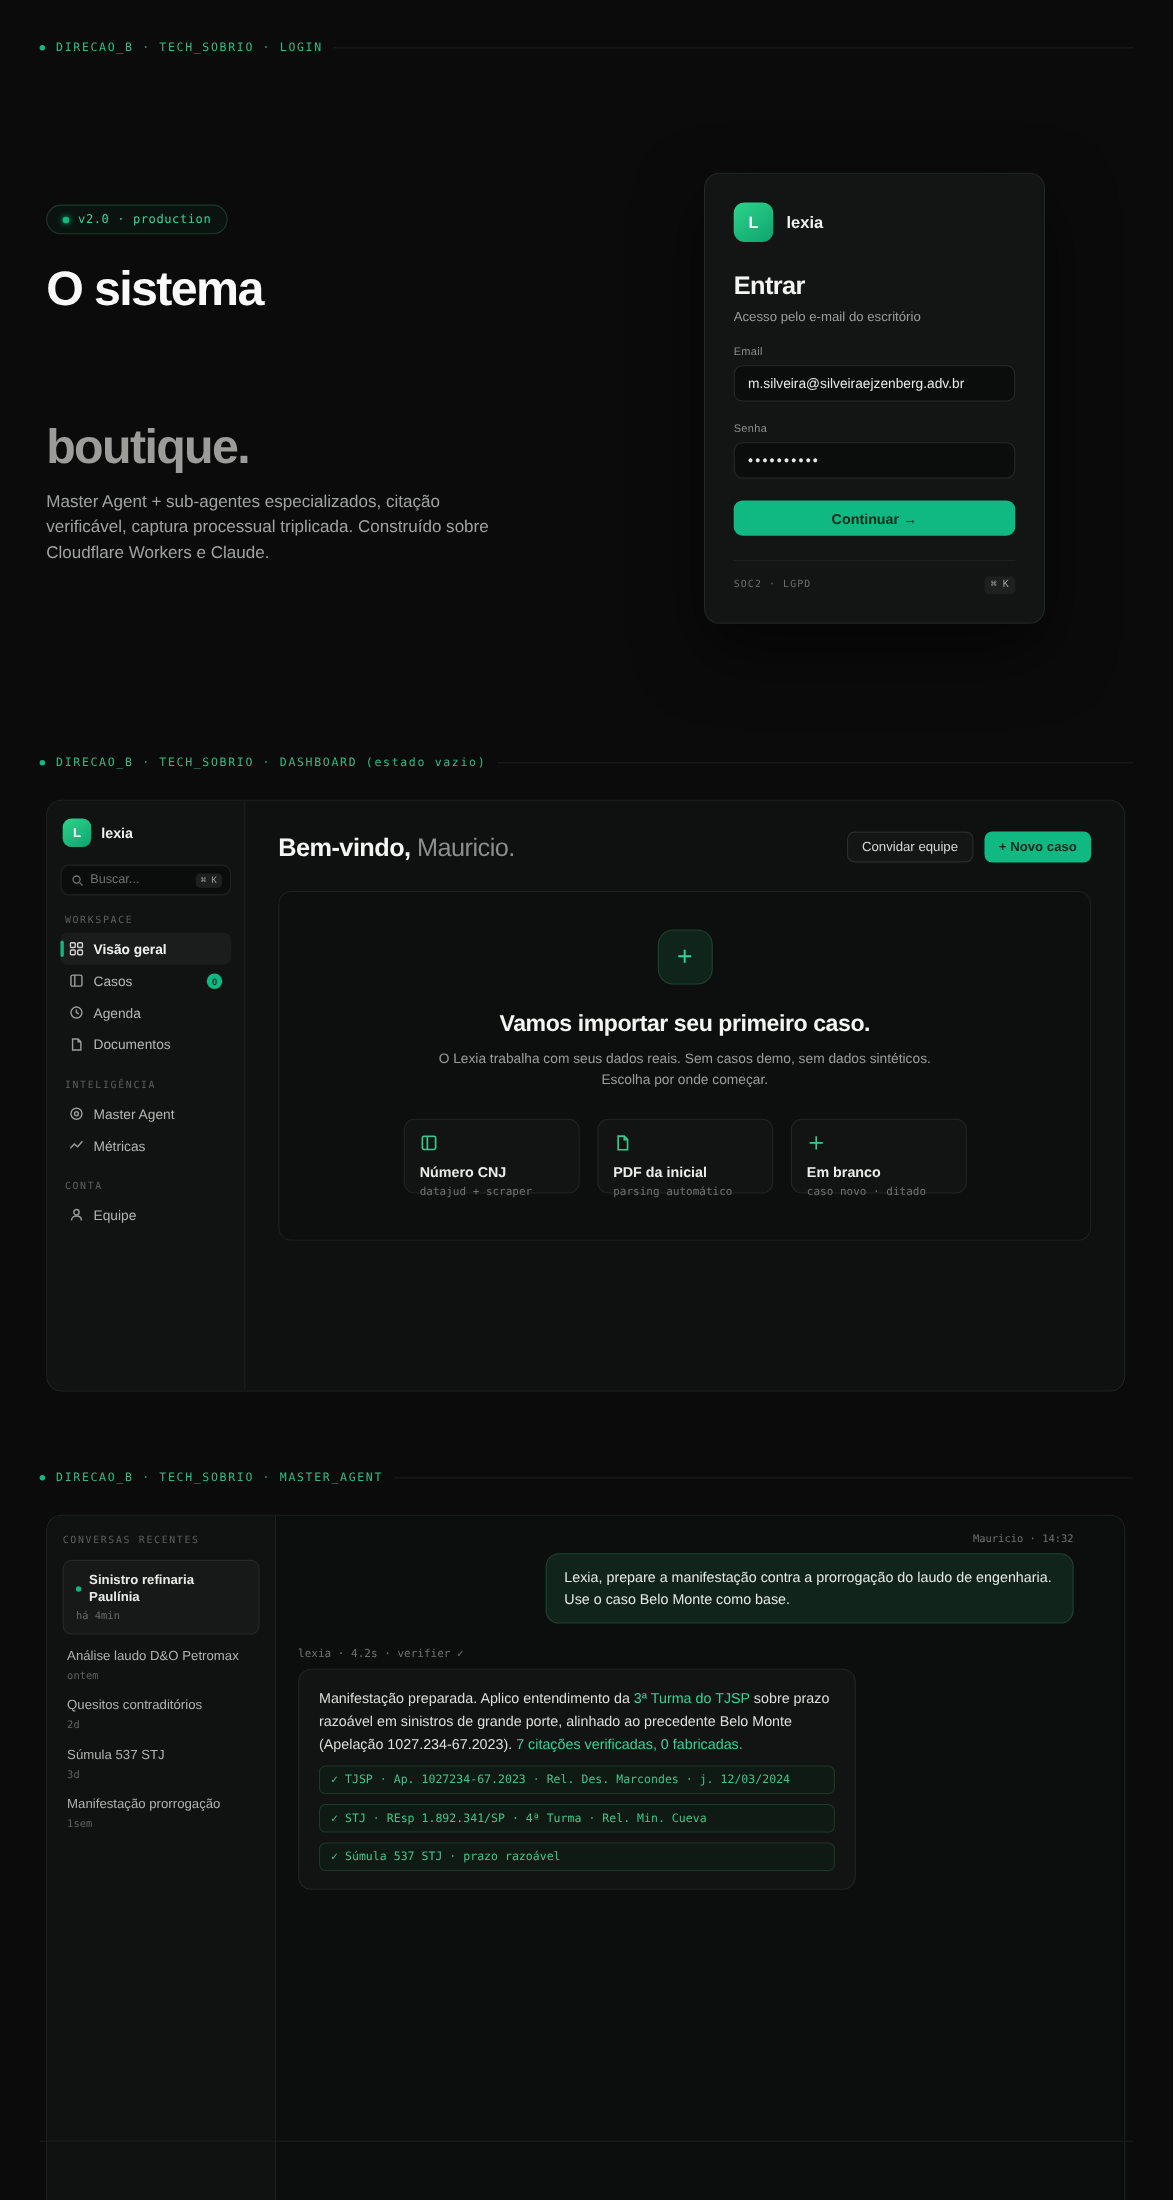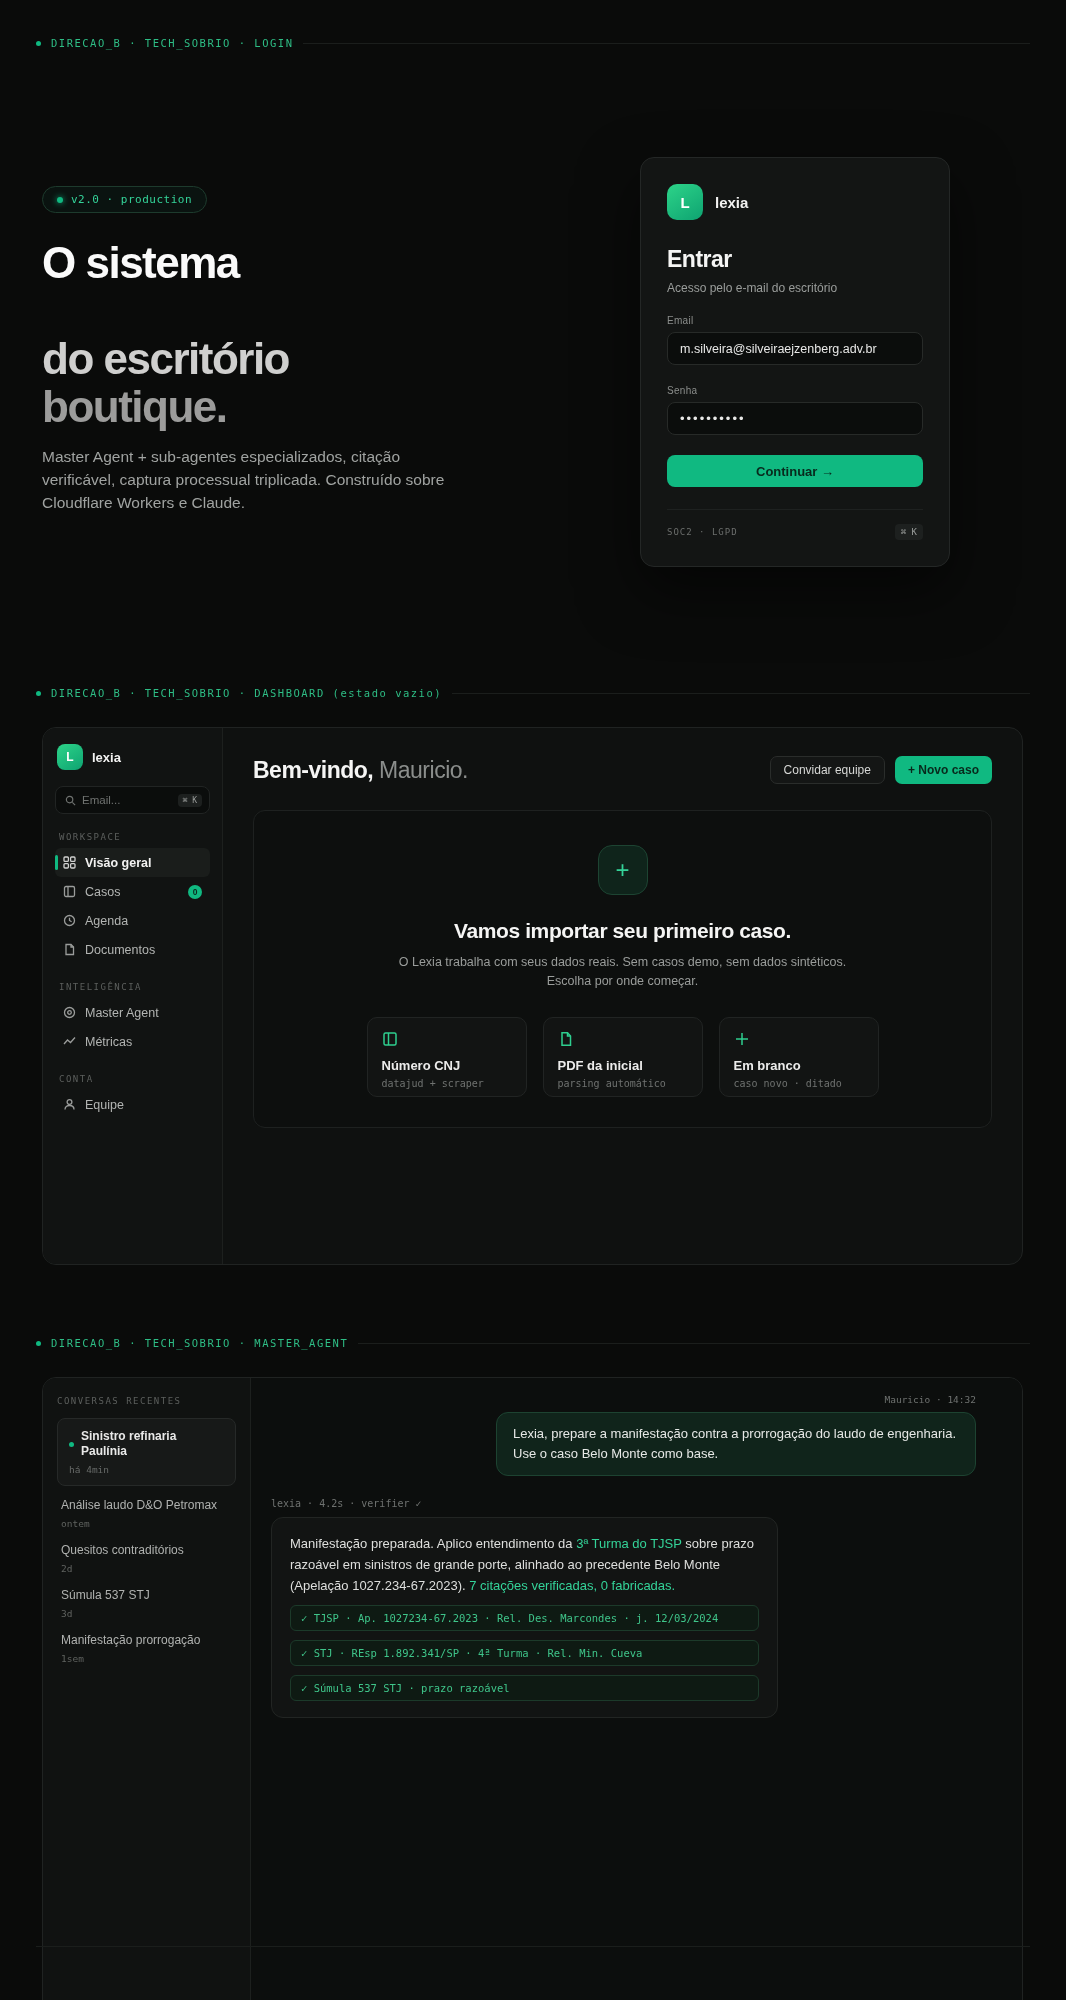--- a/index.html
+++ b/index.html
@@ -67,21 +67,21 @@
   .welcome span { color:#8b8e8c; }
   .dash-actions { display:flex; gap:10px; }
   .btn-outline { height:28px; padding:0 13px; border-radius:7px; background:#141615; border:1px solid #2a2d2b; color:#d6d7d5; font-family:"Liberation Sans", sans-serif; font-size:12px; cursor:pointer; }
   .btn-green { height:28px; padding:0 13px; border-radius:7px; background:#10b981; border:none; color:#08291c; font-family:"Liberation Sans", sans-serif; font-size:12px; font-weight:700; cursor:pointer; }
 
   .empty-card { margin-top:26px; height:318px; border:1px solid #1e2120; border-radius:12px; background:#0d0f0e; display:flex; flex-direction:column; align-items:center; padding-top:34px; }
   .plus-box { width:50px; height:50px; border-radius:14px; background:#0f241b; border:1px solid #1d4432; color:#34d399; font-size:24px; font-weight:400; display:flex; align-items:center; justify-content:center; cursor:pointer; }
   .empty-title { margin-top:24px; font-size:21px; font-weight:700; color:#f5f5f4; letter-spacing:-0.4px; }
   .empty-sub { margin-top:10px; width:480px; text-align:center; font-size:12.5px; line-height:19px; color:#9a9d9b; }
   .opt-row { margin-top:26px; display:flex; gap:16px; }
-  .opt-card { width:160px; height:80px; border-radius:10px; background:#121413; border:1px solid #212423; padding:13px 14px; cursor:pointer; }
+  .opt-card { width:160px; height:68px; border-radius:10px; background:#121413; border:1px solid #212423; padding:13px 14px; cursor:pointer; }
   .opt-card .ico { color:#2ece8f; height:17px; }
   .opt-title { margin-top:10px; font-size:13px; font-weight:700; color:#ececeb; }
   .opt-sub { margin-top:5px; font-family:"DejaVu Sans Mono", monospace; font-size:10px; color:#6f7270; }
 
   
   .sec3 { position:absolute; top:1343px; left:0; width:1066px; height:657px; }
   .sec3 .sec-header { top:-6px; }
   .chat-panel { top:34px; height:681px; }
 
   .conv-side { width:208px; flex:0 0 auto; background:#101211; border-right:1px solid #1d201e; padding:18px 14px; }
@@ -134,21 +134,21 @@
     </div>
 
     <div class="hero">
       <div class="hero-badge">
         <span class="dot"></span>
         <span class="txt">v2.0 · production</span>
       </div>
       <h1>
         <span class="l0">O sistema</span><br>
         <br>
-        <span class="l2">do escritório</span><br>
+        <br>
         <span class="l3">boutique.</span>
       </h1>
       <p>Master Agent + sub-agentes especializados, citação verificável, captura processual triplicada. Construído sobre Cloudflare Workers e Claude.</p>
     </div>
 
     <div class="login-card">
       <div class="brand-row">
         <div class="logo-sq">L</div>
         <div class="brand-name">lexia</div>
       </div>
@@ -178,21 +178,21 @@
       <div class="dash-side">
         <div class="brand-row">
           <div class="logo-sq small">L</div>
           <div class="brand-name">lexia</div>
         </div>
         <div class="search-box">
           <svg width="11" height="11" viewBox="0 0 12 12" fill="none" stroke="#6f7270" stroke-width="1.3">
               <circle cx="5" cy="5" r="3.5"></circle>
               <line x1="8" y1="8" x2="11" y2="11"></line>
             </svg>
-          <span class="ph">Email...</span>
+          <span class="ph">Buscar...</span>
           <span class="kbd">⌘ K</span>
         </div>
 
         <div class="side-sec">WORKSPACE</div>
         <div class="nav-item active">
           <svg width="13" height="13" viewBox="0 0 13 13" fill="none" stroke="currentColor" stroke-width="1.3">
               <rect x="1" y="1" width="4.4" height="4.4" rx="1"></rect>
               <rect x="7.6" y="1" width="4.4" height="4.4" rx="1"></rect>
               <rect x="1" y="7.6" width="4.4" height="4.4" rx="1"></rect>
               <rect x="7.6" y="7.6" width="4.4" height="4.4" rx="1"></rect>

